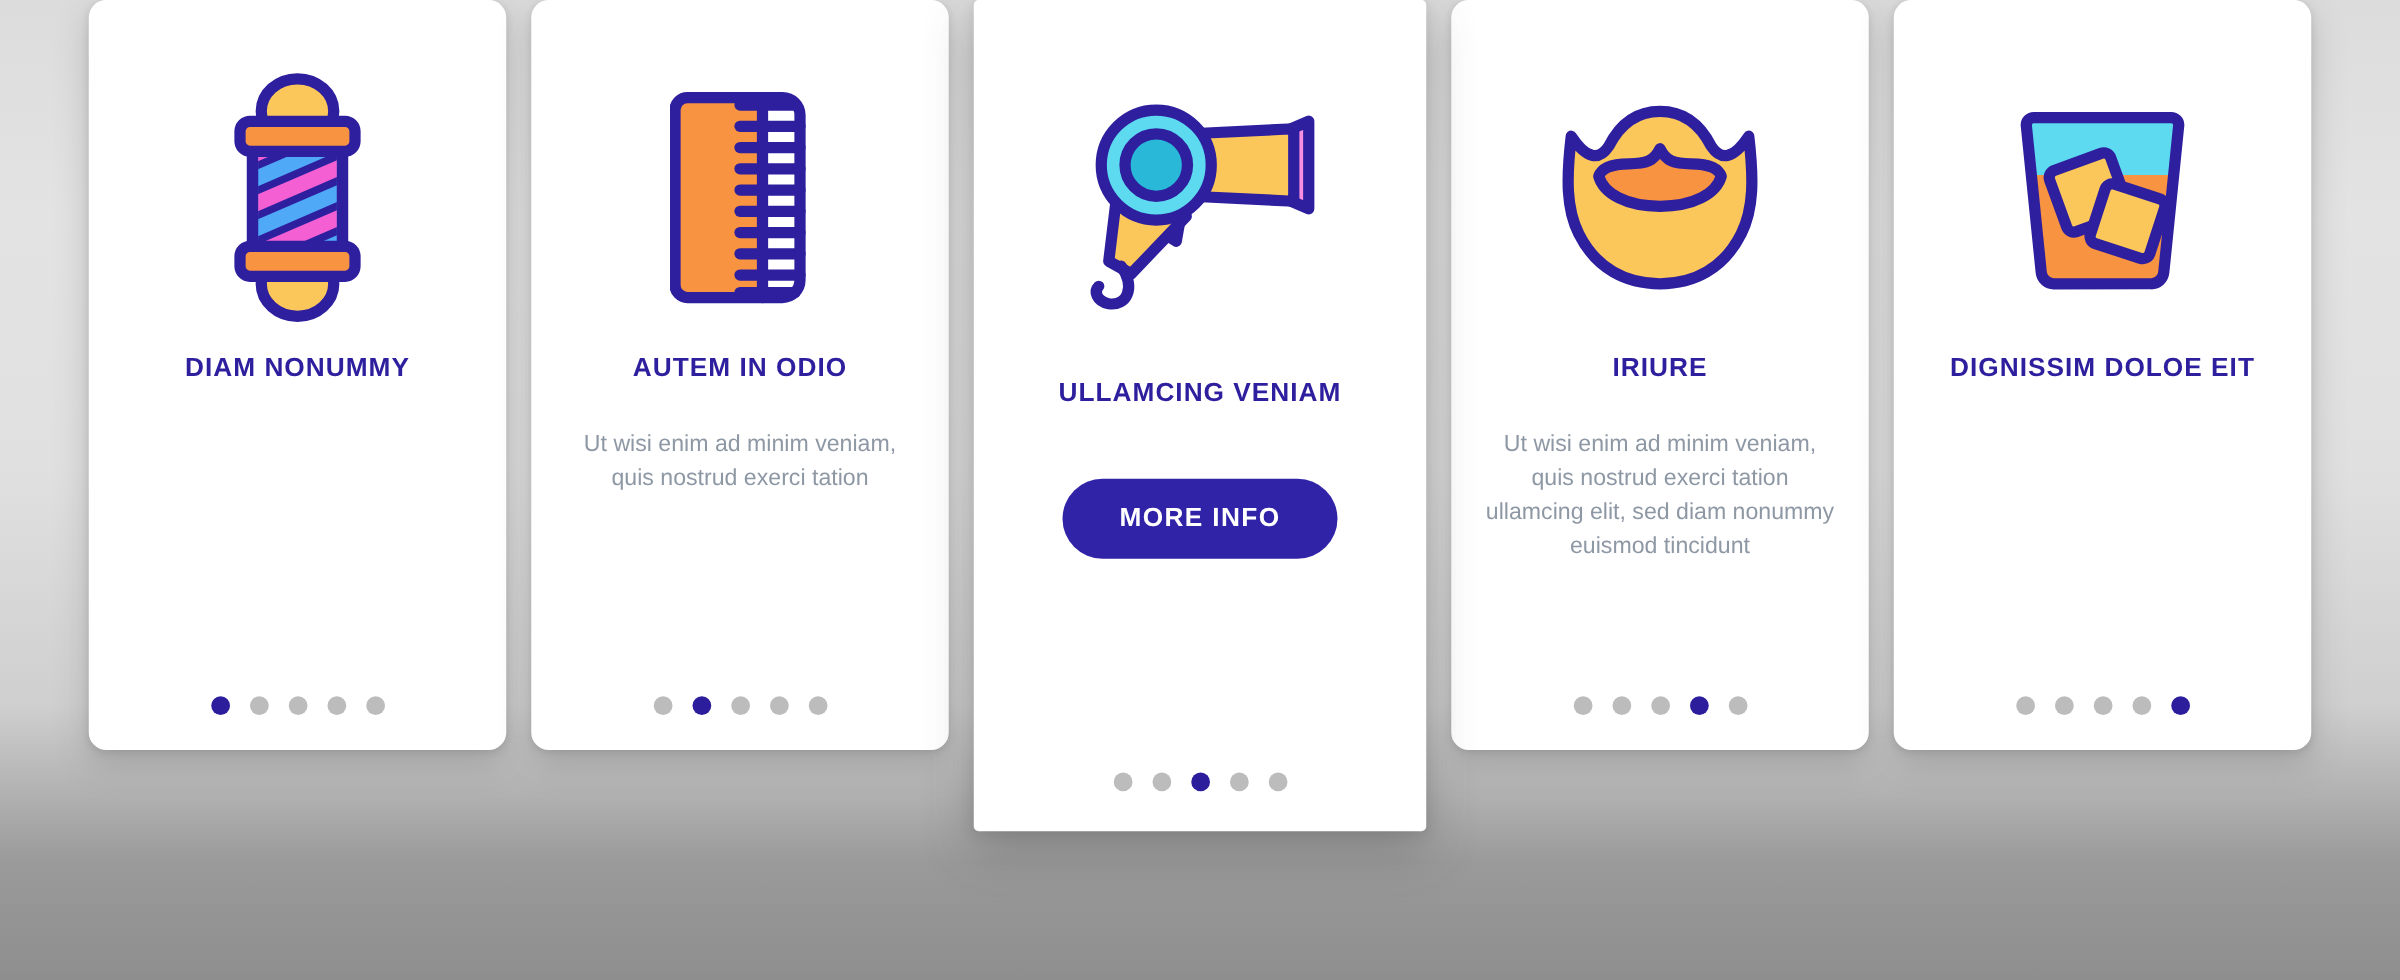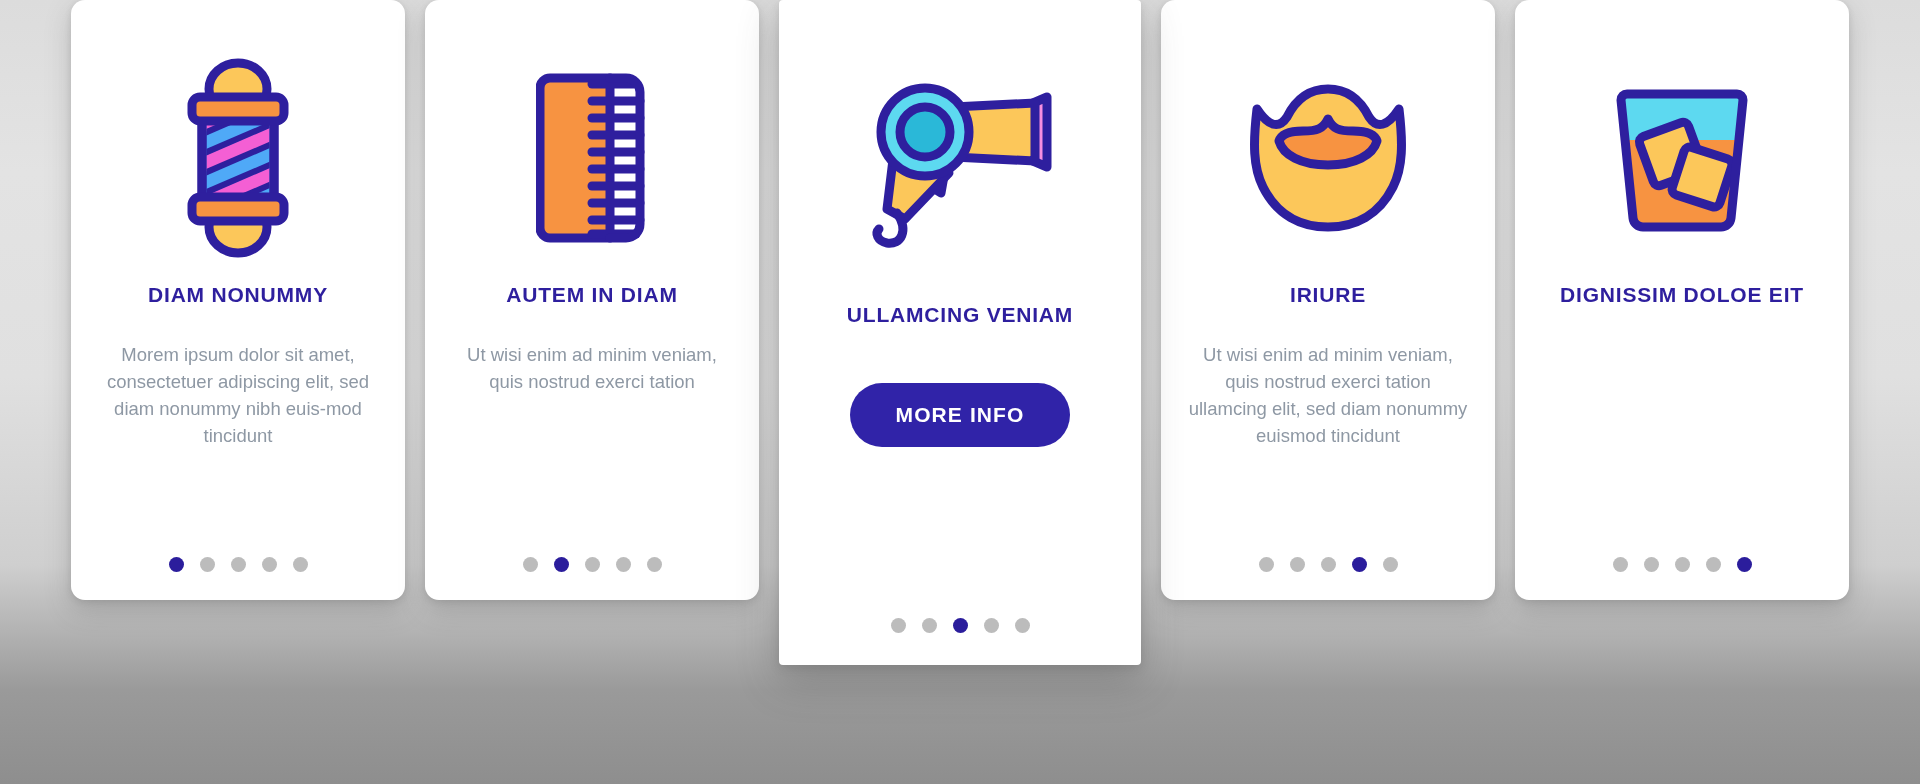--- a/index.html
+++ b/index.html
@@ -176,21 +176,20 @@
             </g>
           </g>
           <g stroke="#2e1f9e" stroke-width="9" stroke-linejoin="round">
             <rect x="24" y="52" width="72" height="108" fill="none"></rect>
             <rect x="14" y="44" width="92" height="24" rx="8" fill="#f79341"></rect>
             <rect x="14" y="144" width="92" height="24" rx="8" fill="#f79341"></rect>
           </g>
         </svg>
       </div>
       <h2 class="card-title">DIAM NONUMMY</h2>
-      <p class="card-body">Morem ipsum dolor sit amet, consectetuer adipiscing elit, sed diam nonummy nibh euis-mod tincidunt</p>
       <div class="dots">
         <span class="dot active"></span>
         <span class="dot"></span>
         <span class="dot"></span>
         <span class="dot"></span>
         <span class="dot"></span>
       </div>
     </div>
 
     <div class="card normal">
@@ -205,21 +204,21 @@
             <line x1="56" y1="94" x2="104" y2="94"></line>
             <line x1="56" y1="111" x2="104" y2="111"></line>
             <line x1="56" y1="128" x2="104" y2="128"></line>
             <line x1="56" y1="145" x2="104" y2="145"></line>
             <line x1="56" y1="162" x2="104" y2="162"></line>
             <line x1="56" y1="176" x2="100" y2="176"></line>
           </g>
           <path d="M74 20 h16 a14 14 0 0 1 14 14 v132 a14 14 0 0 1 -14 14 h-16" fill="none" stroke="#2e1f9e" stroke-width="9" stroke-linejoin="round" stroke-linecap="round"></path>
         </svg>
       </div>
-      <h2 class="card-title">AUTEM IN DIAM</h2>
+      <h2 class="card-title">AUTEM IN ODIO</h2>
       <p class="card-body">Ut wisi enim ad minim veniam, quis nostrud exerci tation</p>
       <div class="dots">
         <span class="dot"></span>
         <span class="dot active"></span>
         <span class="dot"></span>
         <span class="dot"></span>
         <span class="dot"></span>
       </div>
     </div>
 

